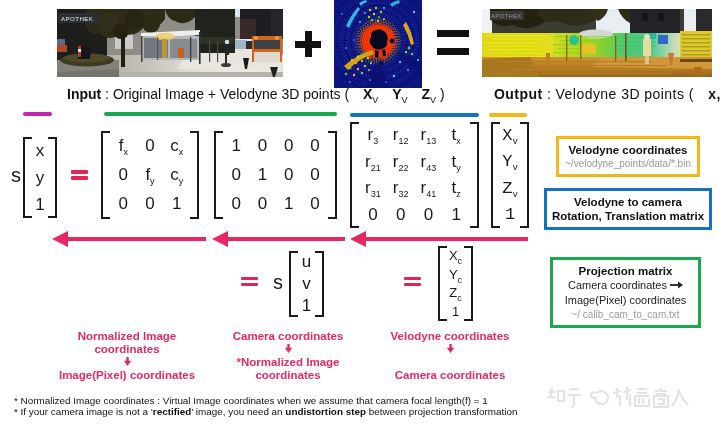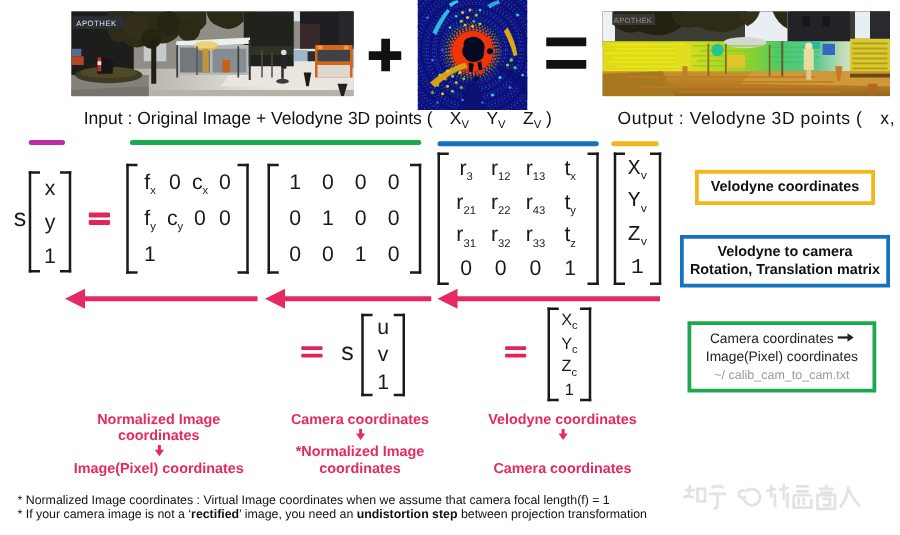--- a/index.html
+++ b/index.html
@@ -15,21 +15,21 @@
          font-size:17px;color:#1a1a1a;}
   .mbody sub{font-size:9px;line-height:0;}
   .peq{position:absolute;width:17px;}
   .peq div{height:3.5px;background:#e02558;border-radius:1px;margin-bottom:2.6px;}
   .lbl{position:absolute;color:#e52a63;font-weight:bold;font-size:11.5px;
        text-align:center;line-height:13px;}
   .legend{position:absolute;text-align:center;background:#fff;}
   .legend .t{font-weight:bold;font-size:11.5px;color:#111;line-height:14px;}
   .legend .s{font-size:10px;color:#9a9a9a;line-height:13px;}
   .cap{position:absolute;font-size:14px;color:#111;white-space:nowrap;}
-  .cap b{font-weight:normal;padding-left:10px;}
+  .cap b{font-weight:bold;padding-left:10px;}
   .cap sub{font-size:9px;}
 </style>
 </head>
 <body>
 <div id="stage">
 
   <svg class="abs" style="left:57px;top:9px" width="226" height="68" viewBox="0 0 226 68">
     <defs>
       <linearGradient id="road1" x1="0" y1="0" x2="1" y2="0">
         <stop offset="0" stop-color="#9e9b92"></stop>
@@ -343,21 +343,21 @@
         <div>1</div>
     </div>
     <div class="br"></div>
   </div>
   <div class="peq" style="left:71px;top:170px">
       <div></div>
       <div></div>
     </div>
   <div class="mat" style="left:101px;top:131px;height:88px;">
     <div class="bl"></div>
-    <div class="mbody" style="grid-template-columns:repeat(4,1fr);grid-template-rows:repeat(3,1fr);width:80px;">
+    <div class="mbody" style="grid-template-columns:repeat(3,1fr);grid-template-rows:repeat(3,1fr);width:80px;">
       <div>f<sub>x</sub></div>
         <div>0</div>
         <div>c<sub>x</sub></div>
       <div>0</div>
         <div>f<sub>y</sub></div>
         <div>c<sub>y</sub></div>
       <div>0</div>
         <div>0</div>
         <div>1</div>
     </div>
@@ -387,21 +387,21 @@
       <div>r<sub>3</sub></div>
         <div>r<sub>12</sub></div>
         <div>r<sub>13</sub></div>
         <div>t<sub>x</sub></div>
       <div>r<sub>21</sub></div>
         <div>r<sub>22</sub></div>
         <div>r<sub>43</sub></div>
         <div>t<sub>y</sub></div>
       <div>r<sub>31</sub></div>
         <div>r<sub>32</sub></div>
-        <div>r<sub>33</sub></div>
+        <div>r<sub>41</sub></div>
         <div>t<sub>z</sub></div>
       <div>0</div>
         <div>0</div>
         <div>0</div>
         <div>1</div>
     </div>
     <div class="br"></div>
   </div>
   <div class="mat" style="left:491px;top:122px;height:106px;">
     <div class="bl"></div>
@@ -462,25 +462,27 @@
         <rect x="3.3" y="0" width="2.4" height="4.2" fill="#e52a63"></rect>
         <polygon points="0.8,3.8 8.2,3.8 4.5,9" fill="#e52a63"></polygon>
       </svg><br><span style="position:relative">*</span>Normalized Image<br>coordinates</div>
   <div class="lbl" style="left:375px;top:330px;width:150px;">Velodyne coordinates<br><svg width="9" height="9" viewBox="0 0 9 9" style="display:inline-block">
         <rect x="3.3" y="0" width="2.4" height="4.2" fill="#e52a63"></rect>
         <polygon points="0.8,3.8 8.2,3.8 4.5,9" fill="#e52a63"></polygon>
       </svg><br><br>Camera coordinates</div>
 
   <div class="legend" style="left:556px;top:136px;width:138px;border:3.5px solid #f3b61b;padding:4px 0;">
     <div class="t">Velodyne coordinates</div>
+    <div class="s">~/velodyne_points/data/*.bin</div>
   </div>
   <div class="legend" style="left:544px;top:188px;width:162px;border:3.5px solid #1472bf;padding:4px 0;">
     <div class="t">Velodyne to camera<br>Rotation, Translation matrix</div>
   </div>
   <div class="legend" style="left:550px;top:257px;width:145px;border:3.5px solid #1ca84c;padding:4px 0;">
+    <div class="t">Projection matrix</div>
     <div style="font-size:11px;color:#222;line-height:15px;">Camera coordinates <svg width="13" height="8" viewBox="0 0 13 8" style="display:inline-block">
           <rect x="0" y="3.1" width="9" height="1.8" fill="#222"></rect>
           <polygon points="8,0.6 13,4 8,7.4" fill="#222"></polygon>
         </svg><br>Image(Pixel) coordinates</div>
     <div class="s">~/ calib_cam_to_cam.txt</div>
   </div>
 
   <div class="abs" style="left:14px;top:396px;font-size:9.9px;color:#111;line-height:10.8px;">
     * Normalized Image coordinates : Virtual Image coordinates when we assume that camera focal length(f) = 1<br>
     * If your camera image is not a ‘<b>rectified</b>’ image, you need an <b>undistortion step</b> between projection transformation

